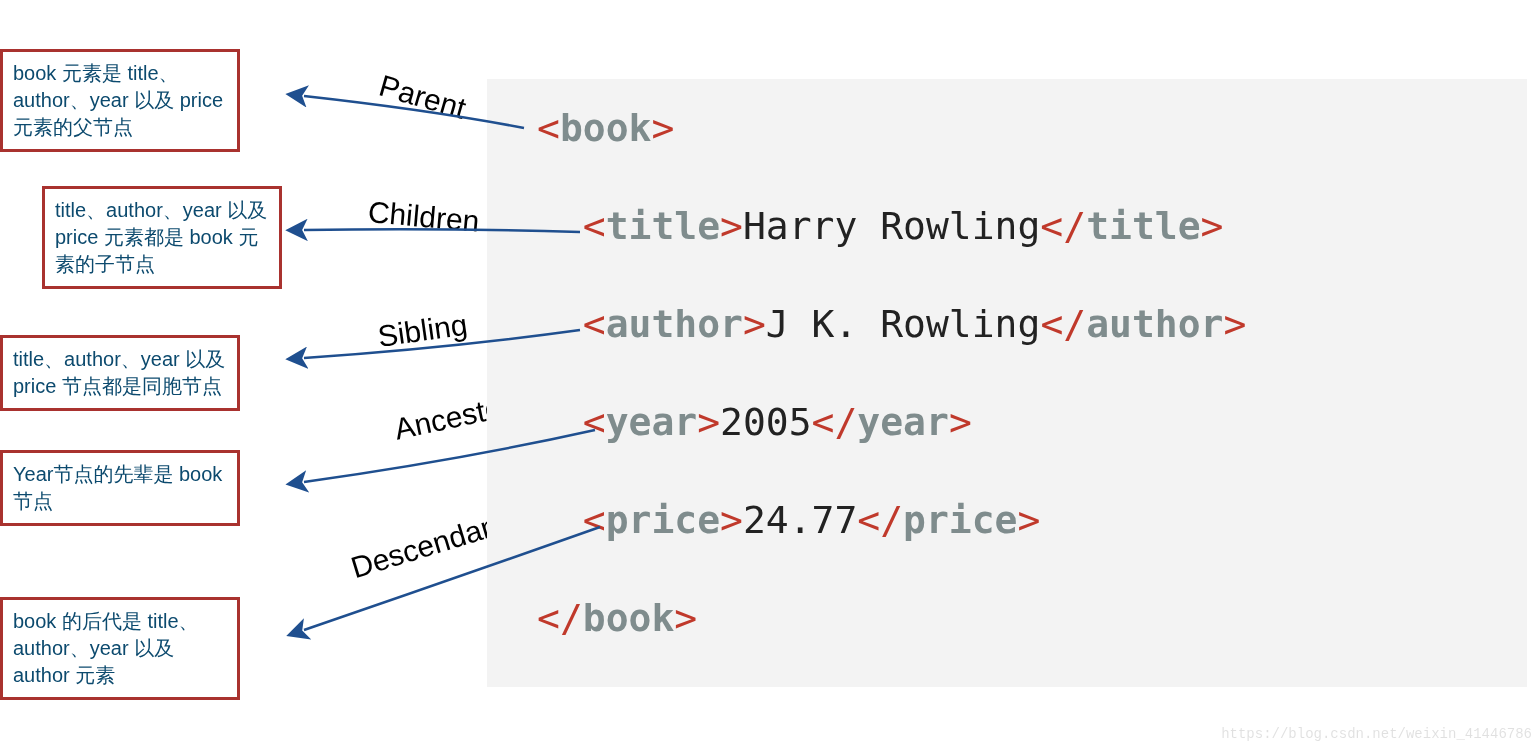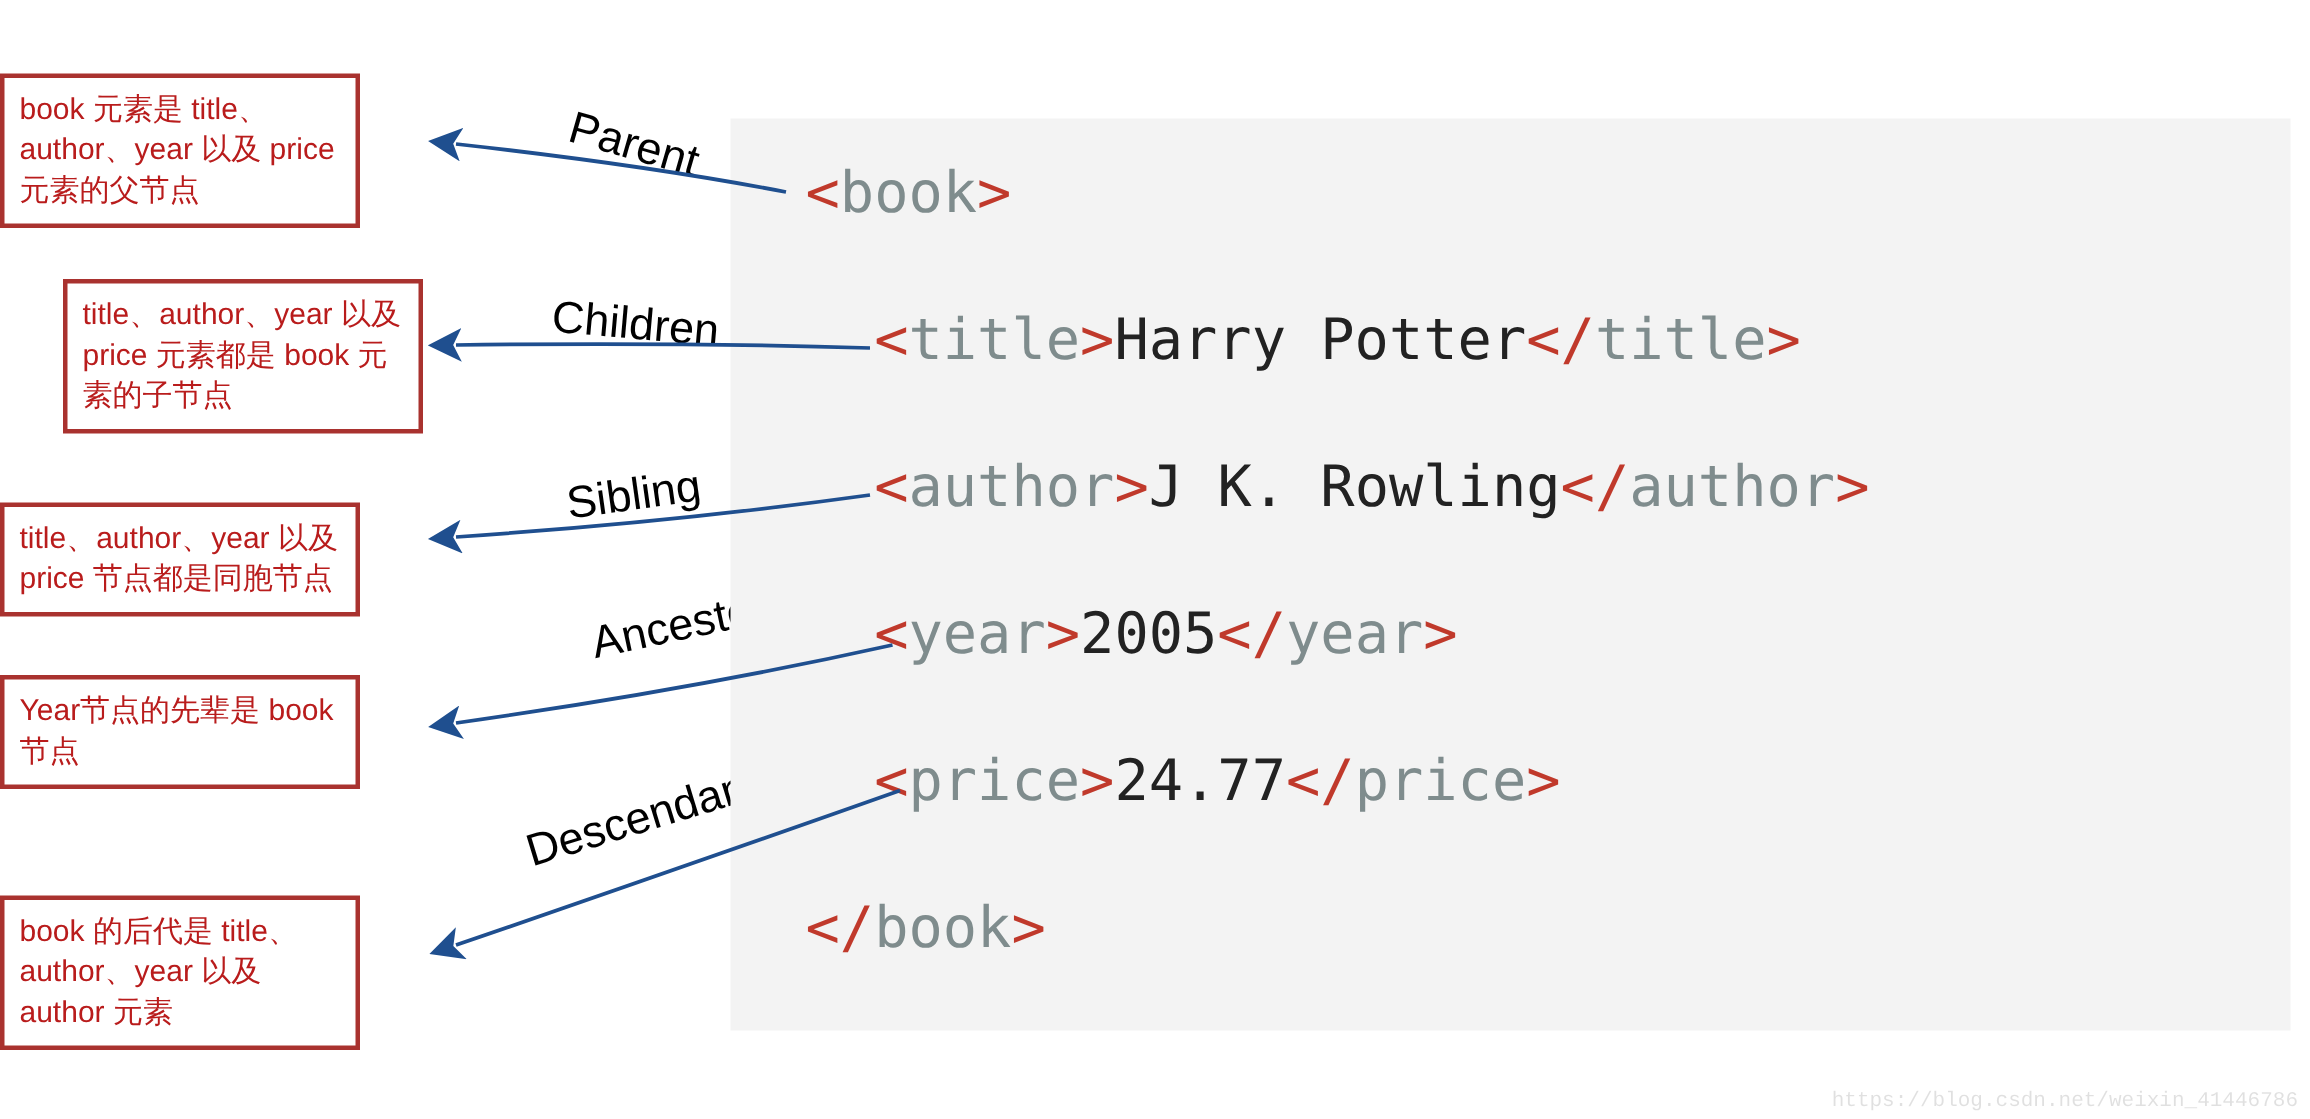--- a/index.html
+++ b/index.html
@@ -12,21 +12,21 @@
     position: relative;
     overflow: hidden;
   }
   .box {
     position: absolute;
     border: 3px solid #a9322f;
     padding: 8px 10px;
     width: 240px;
     font-size: 20px;
     line-height: 1.35;
-    color: #b91c1c;
+    color: #0c4a6e;
     background: #fff;
     box-sizing: border-box;
   }
   .label {
     position: absolute;
     font-size: 30px;
     color: #000;
     transform-origin: left center;
     white-space: nowrap;
   }
@@ -39,21 +39,21 @@
     background: #f3f3f3;
     font-family: "Consolas","Menlo","Monaco",monospace;
     font-size: 38px;
     line-height: 98px;
     white-space: pre;
     color: #222;
     padding-left: 50px;
     box-sizing: border-box;
   }
   .codeblock .br  { color: #c0392b; }
-  .codeblock .tag { color: #7f8c8d; }
+  .codeblock .tag { color: #7f8c8d; font-weight: bold; }
   .codeblock .sl  { color: #c0392b; }
   .codeblock .txt { color: #222; }
   .svg-arrows {
     position: absolute;
     left: 0; top: 0;
     width: 1540px; height: 746px;
     pointer-events: none;
   }
   .watermark {
     position: absolute;
@@ -73,21 +73,21 @@
 <div class="box" style="top:450px;">Year节点的先辈是 book 节点</div>
 <div class="box" style="top:597px;">book 的后代是 title、author、year 以及 author 元素</div>
 
 <div class="label" style="left:380px; top:68px;  transform:rotate(16deg);">Parent</div>
 <div class="label" style="left:368px; top:195px; transform:rotate(5deg);">Children</div>
 <div class="label" style="left:378px; top:320px; transform:rotate(-8deg);">Sibling</div>
 <div class="label" style="left:395px; top:413px; transform:rotate(-12deg);">Ancestor</div>
 <div class="label" style="left:352px; top:552px; transform:rotate(-17deg);">Descendant</div>
 
 <div class="codeblock"><span><span class="br">&lt;</span><span class="tag">book</span><span class="br">&gt;</span></span>
-<span>  <span class="br">&lt;</span><span class="tag">title</span><span class="br">&gt;</span><span class="txt">Harry Potter</span><span class="br">&lt;</span><span class="sl">/</span><span class="tag">title</span><span class="br">&gt;</span></span>
+<span>  <span class="br">&lt;</span><span class="tag">title</span><span class="br">&gt;</span><span class="txt">Harry Rowling</span><span class="br">&lt;</span><span class="sl">/</span><span class="tag">title</span><span class="br">&gt;</span></span>
 <span>  <span class="br">&lt;</span><span class="tag">author</span><span class="br">&gt;</span><span class="txt">J K. Rowling</span><span class="br">&lt;</span><span class="sl">/</span><span class="tag">author</span><span class="br">&gt;</span></span>
 <span>  <span class="br">&lt;</span><span class="tag">year</span><span class="br">&gt;</span><span class="txt">2005</span><span class="br">&lt;</span><span class="sl">/</span><span class="tag">year</span><span class="br">&gt;</span></span>
 <span>  <span class="br">&lt;</span><span class="tag">price</span><span class="br">&gt;</span><span class="txt">24.77</span><span class="br">&lt;</span><span class="sl">/</span><span class="tag">price</span><span class="br">&gt;</span></span>
 <span><span class="br">&lt;</span><span class="sl">/</span><span class="tag">book</span><span class="br">&gt;</span></span></div>
 
 <svg class="svg-arrows">
   <defs>
     <marker id="ah" viewBox="0 0 12 12" refX="2" refY="6" markerWidth="9" markerHeight="9" orient="auto-start-reverse">
       <path d="M0,0 L12,6 L0,12 L3,6 Z" fill="#1f4f8f"></path>
     </marker>

